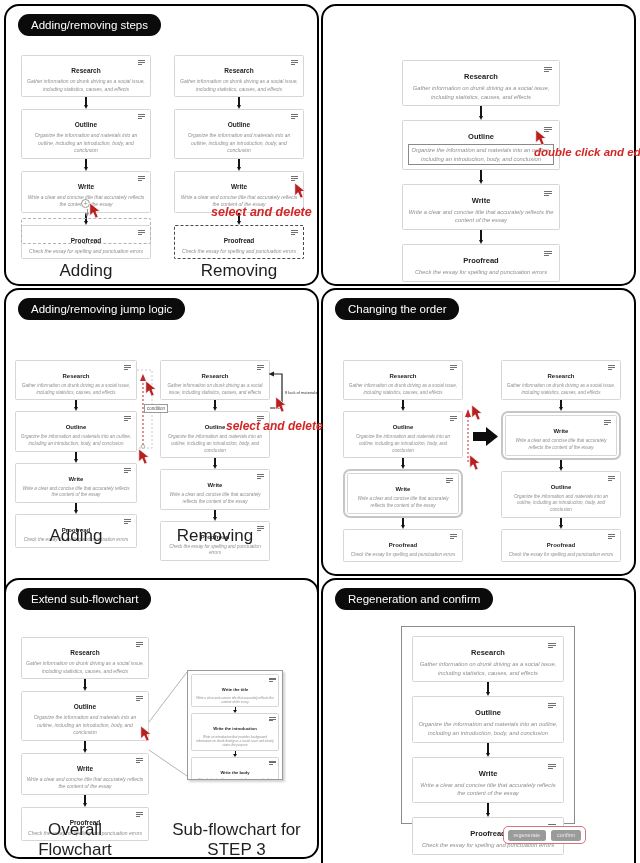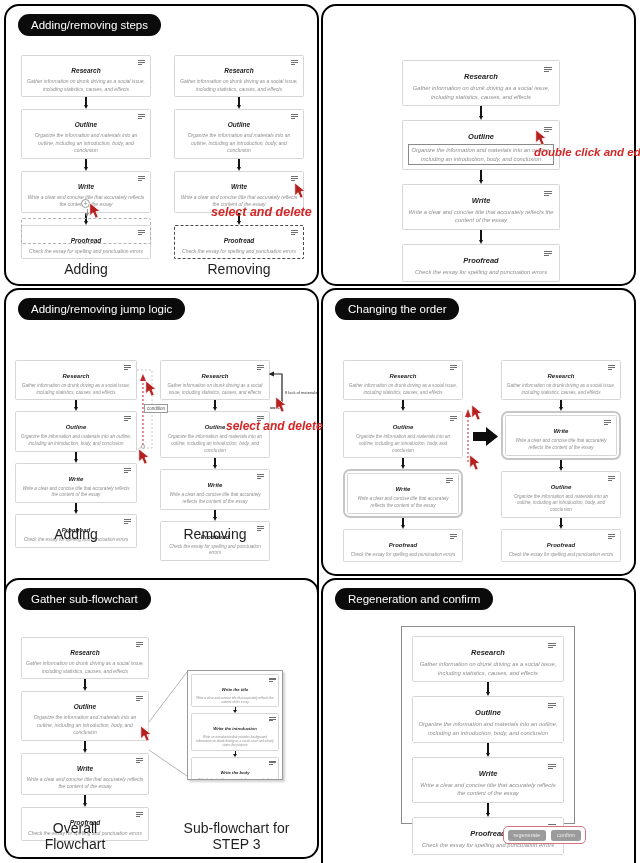--- a/index.html
+++ b/index.html
@@ -4,21 +4,21 @@
 <style>
   html,body{margin:0;padding:0;background:#fff;}
   body{width:640px;height:863px;font-family:"Liberation Sans",sans-serif;}
   .stage{position:relative;width:640px;height:863px;background:#fff;overflow:hidden;}
   .panel{position:absolute;background:#fff;border:2.5px solid #000;border-radius:15px;box-sizing:border-box;}
   .pill{position:absolute;left:12px;top:8px;background:#0b0b0b;color:#fff;font-size:11.5px;
         padding:5px 13px;border-radius:16px;white-space:nowrap;}
   .flow{position:absolute;display:flex;flex-direction:column;align-items:stretch;}
   .card{background:#fff;border:1px solid #d6d6d6;border-radius:1.5px;padding:3px 4px;box-sizing:border-box;position:relative;}
   .card-head{position:relative;text-align:center;}
-  .card-title{font-weight:bold;font-size:6.5px;color:#1c1c1c;line-height:1.35;font-style:italic;}
+  .card-title{font-weight:bold;font-size:6.5px;color:#1c1c1c;line-height:1.35;}
   .opts-icon{position:absolute;right:1px;top:1px;width:7px;}
   .opts-icon i{display:block;height:1px;background:#707070;margin-bottom:1px;}
   .opts-icon i:nth-child(1){width:7px}.opts-icon i:nth-child(2){width:7px}.opts-icon i:nth-child(3){width:4px}
   .card-desc{font-style:italic;font-size:5px;color:#8e8e8e;text-align:center;line-height:1.5;margin-top:1px;}
   .flow.big .card{padding:4px 5px;}
   .flow.big .card-title{font-size:7.5px;}
   .flow.big .card-desc{font-size:5.8px;}
   .flow.big .opts-icon{width:8px;right:2px;top:2px;}
   .flow.big .opts-icon i:nth-child(1){width:8px}.flow.big .opts-icon i:nth-child(2){width:8px}.flow.big .opts-icon i:nth-child(3){width:5px}
   .flow.small .card-title{font-size:6px;}
@@ -35,21 +35,21 @@
   .arr-line{width:1.4px;flex:1;background:#141414;}
   .arr-head{width:0;height:0;border-left:2.8px solid transparent;border-right:2.8px solid transparent;border-top:4px solid #141414;}
   .flow.mini .arr-line{width:1px;}
   .flow.mini .arr-head{border-left-width:2px;border-right-width:2px;border-top-width:3px;}
   .dashed-sel{border:1.1px dashed #4a4a4a !important;}
   .editbox{border:1px solid #8a8a8a;padding:0.5px 1px;}
   .hl{border:2.5px solid #c6c6c6;border-radius:7px;padding:2px;background:#fff;}
   .cursor{position:absolute;width:12px;height:17px;z-index:6;}
   .cursor svg{width:100%;height:100%;display:block;}
   .annotation{position:absolute;color:#d32626;font-weight:bold;font-style:italic;white-space:nowrap;z-index:4;}
-  .caption{position:absolute;font-size:14px;color:#1f1f1f;text-align:center;}
+  .caption{position:absolute;font-size:17px;color:#1f1f1f;text-align:center;}
   .cond-box{position:absolute;border:0.8px solid #999;background:#fff;font-size:4.5px;color:#555;
             padding:1px 2px;z-index:3;}
   .jump-label{position:absolute;font-size:4px;color:#333;z-index:3;}
   .ghost-box{position:absolute;border:1.2px dashed #b3b3b3;border-radius:2px;box-sizing:border-box;}
   .plus-circle{position:absolute;width:9px;height:9px;border:1px solid #979797;border-radius:50%;background:#fff;
                color:#8a8a8a;font-size:7px;line-height:8px;text-align:center;z-index:3;box-sizing:border-box;}
   .ext-arr{position:absolute;display:flex;flex-direction:column;align-items:center;}
   .ext-arr .arr-line{background:none;border-left:1px dashed #9a9a9a;width:0;}
   .ext-arr .arr-head{border-top-color:#8d8d8d;}
   .sub-box{position:absolute;border:1px solid #9a9a9a;background:#fff;box-shadow:1.5px 1.5px 2px rgba(0,0,0,0.18);overflow:hidden;}
@@ -468,21 +468,21 @@
         </svg>
       </div>
     <div class="cursor" style="left:145px;top:164px">
         <svg viewBox="0 0 14 20">
           <path d="M2 1 L2 16.2 L6 12.6 L8.7 19 L11.9 17.5 L9.3 11.3 L14 10.7 Z" fill="#b6201f" stroke="#ffffff" stroke-width="0.9"></path>
         </svg>
       </div>
   </div>
 
   <div class="panel" style="left:4px;top:578px;width:315px;height:281px">
-    <div class="pill">Gather sub-flowchart</div>
+    <div class="pill">Extend sub-flowchart</div>
     <div class="flow" style="left:15px;top:57px;width:128px">
         <div class="card">
           <div class="card-head"><span class="card-title">Research</span><span class="opts-icon">
               <i></i>
               <i></i>
               <i></i>
             </span></div>
           <div class="card-desc">Gather information on drunk driving as a social issue, including statistics, causes, and effects</div>
         </div>
         <div class="arr">

